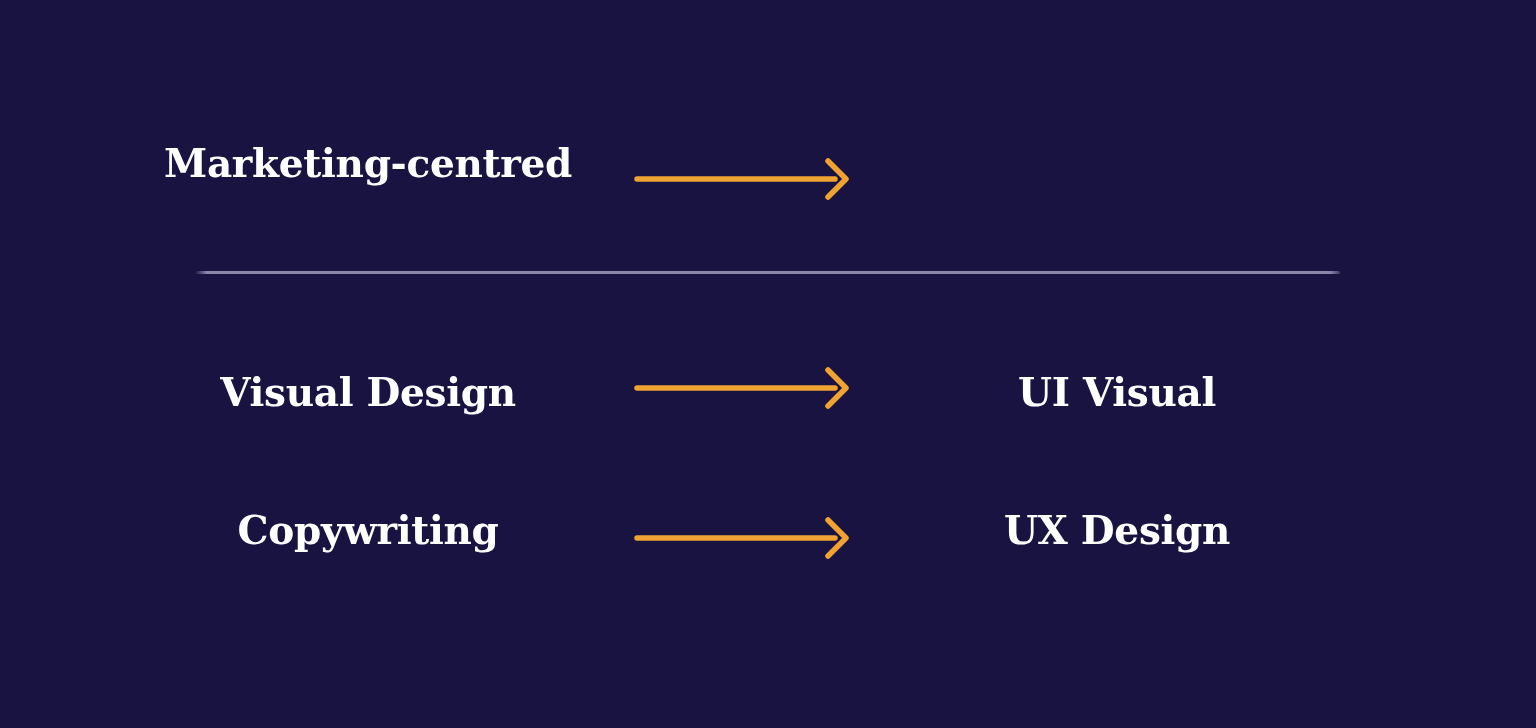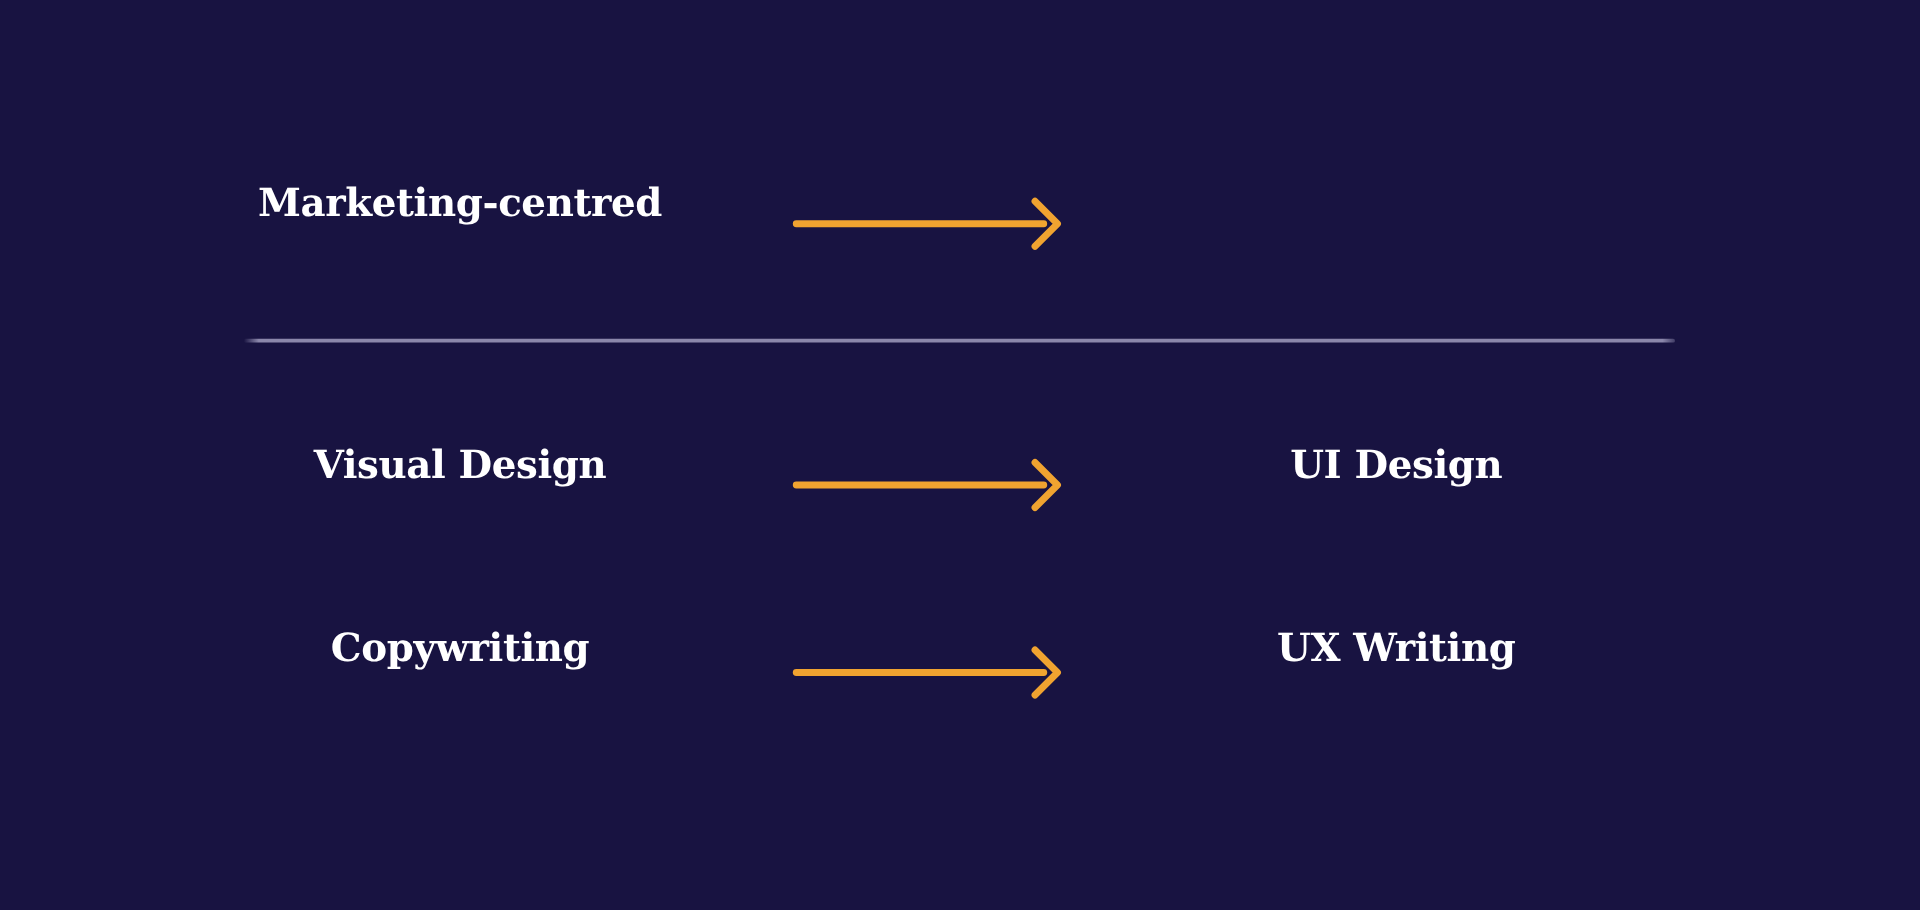--- a/index.html
+++ b/index.html
@@ -20,43 +20,43 @@
     height: 728px;
     background: var(--bg-color);
     overflow: hidden;
     font-family: "DejaVu Serif", "Liberation Serif", serif;
     font-weight: 700;
     color: var(--text-color);
   }
   .label {
     position: absolute;
     text-align: center;
-    font-size: 31px;
+    font-size: 39px;
     line-height: 49px;
     letter-spacing: -0.3px;
     white-space: nowrap;
   }
   .label.left-col  { left: 0;     width: 736px; }
   .label.right-col { left: 897px; width: 440px; }
 
   .arrow {
     position: absolute;
     left: 633px;
     width: 220px;
     height: 44px;
     color: var(--arrow-color);
     display: block;
   }
   .arrow-r1 { top: 157px; }
   .arrow-r2 { top: 366px; }
   .arrow-r3 { top: 516px; }
 
   .label-r1 { top: 139px; }
-  .label-r2 { top: 348px; }
-  .label-r3 { top: 495px; text-align: center; }
+  .label-r2 { top: 368px; }
+  .label-r3 { top: 506px; text-align: center; }
 
   .divider {
     position: absolute;
     left: 195px;
     top: 271px;
     width: 1145px;
     height: 3px;
     border-radius: 2px;
     background: linear-gradient(90deg,
       rgba(139,135,171,0) 0,
@@ -85,29 +85,29 @@
   <div class="label left-col label-r2">
     <div>Visual Design</div>
   </div>
 
   <svg class="arrow arrow-r2" viewBox="0 0 220 44" aria-hidden="true">
     <line x1="4" y1="22" x2="202" y2="22" stroke="currentColor" stroke-width="5.5" stroke-linecap="round"></line>
     <polyline points="195,4 213,22 195,40" fill="none" stroke="currentColor" stroke-width="5.5" stroke-linecap="round" stroke-linejoin="round"></polyline>
   </svg>
 
   <div class="label right-col label-r2">
-    <div>UI Design</div>
+    <div>UI Visual</div>
   </div>
 
   <div class="label left-col label-r3">
     <div>Copywriting</div>
   </div>
 
   <svg class="arrow arrow-r3" viewBox="0 0 220 44" aria-hidden="true">
     <line x1="4" y1="22" x2="202" y2="22" stroke="currentColor" stroke-width="5.5" stroke-linecap="round"></line>
     <polyline points="195,4 213,22 195,40" fill="none" stroke="currentColor" stroke-width="5.5" stroke-linecap="round" stroke-linejoin="round"></polyline>
   </svg>
 
   <div class="label right-col label-r3">
-    <div>UX Writing</div>
+    <div>UX Design</div>
   </div>
 
 </div>
 
 </body></html>

